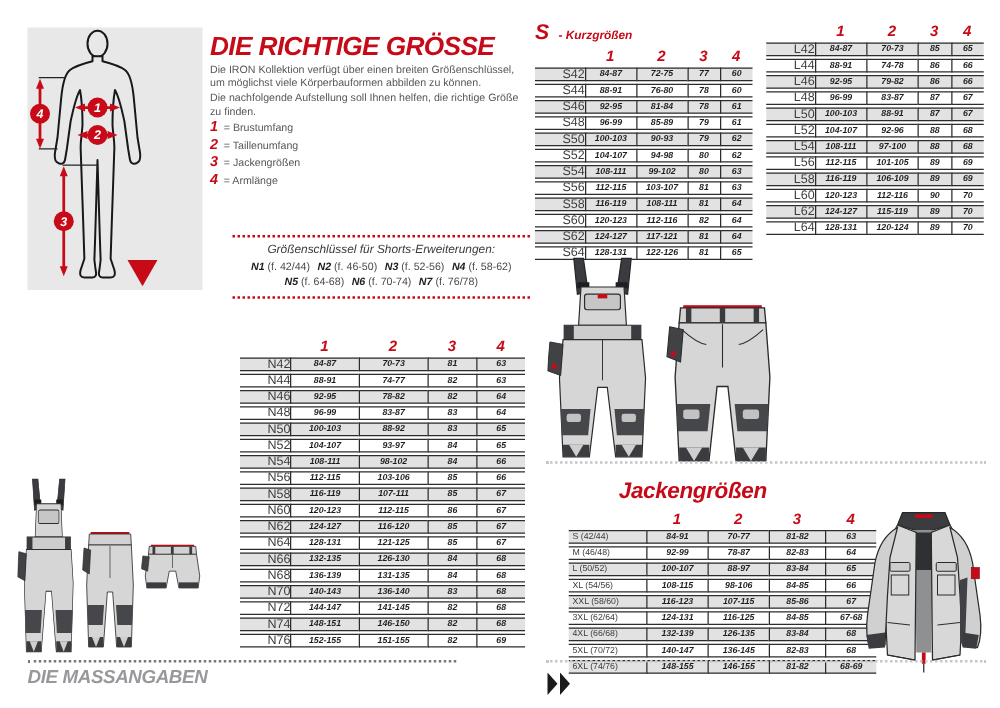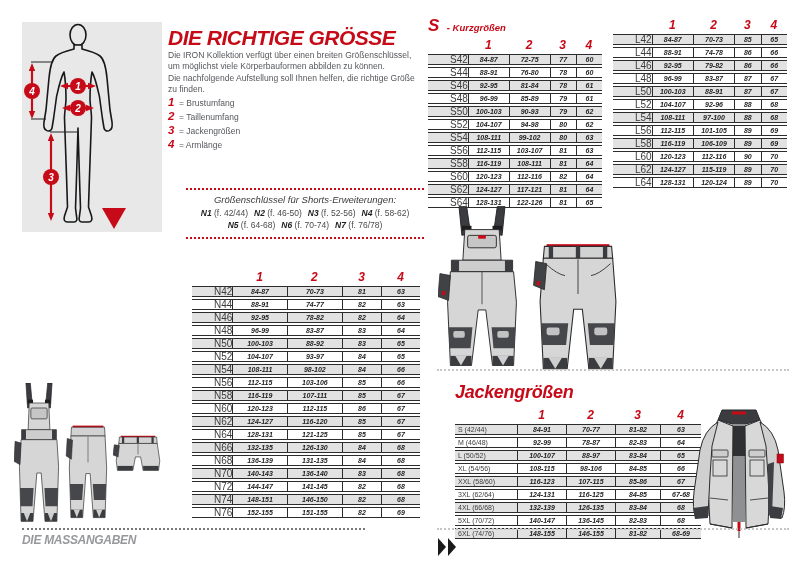--- a/index.html
+++ b/index.html
@@ -25,21 +25,21 @@
               border-bottom:2px dotted #c70a18;padding:4px 2px 5px 2px;text-align:center;}
   .shorts-title{font-size:9.5px;font-style:italic;font-weight:normal;color:#3a3a3a;margin-bottom:2px;}
   .shorts-entries{font-size:8.5px;color:#4a4a4a;line-height:1.45;}
   .shorts-entries .code{font-weight:bold;font-style:italic;color:#1f1f1f;}
   .shorts-entries .entry{margin:0 3px;white-space:nowrap;}
 
   
   .tbl-head{height:20px;white-space:nowrap;}
   .tbl-letter{color:#c70a18;font-weight:bold;font-style:italic;font-size:17px;}
   .tbl-suffix{color:#c70a18;font-weight:bold;font-style:italic;font-size:9.5px;margin-left:3px;}
-  .jacken-title{color:#c70a18;font-weight:bold;font-style:italic;font-size:18px;letter-spacing:-0.3px;}
+  .jacken-title{color:#c70a18;font-weight:bold;font-style:italic;font-size:18px;letter-spacing:-0.3px;margin-left:40px;}
 
   table.size-table{border-collapse:separate;border-spacing:0 2px;table-layout:fixed;}
   table.size-table th{border:none;background:transparent;color:#c70a18;font-weight:bold;
       font-style:italic;font-size:12px;text-align:center;height:13px;padding:0;}
   table.size-table td{height:9px;line-height:9px;padding:0;border-top:1px solid #2c2c2c;
       border-bottom:1px solid #2c2c2c;text-align:center;overflow:hidden;}
   table.size-table td+td{border-left:1px solid #2c2c2c;}
   table.size-table tbody tr:nth-child(odd) td{background:#e2e2e2;}
   table.size-table tbody tr:nth-child(even) td{background:#ffffff;}
   table.size-table td.lbl{font-size:10px;color:#3c3c3c;padding-left:22px;}
@@ -51,21 +51,21 @@
   #normal-block{left:192px;top:268px;width:228px;}
   #jacken-block{left:455px;top:382px;width:248px;}
   #jacken-block .tbl-wrap{margin-top:3px;}
 
   
   .dotline{height:0;border-top:2px dotted #c6c6c6;}
   #dot-mid{left:437px;top:369px;width:352px;}
   #dot-bottom-left{left:22px;top:528px;width:343px;border-top-color:#777;}
   #dot-bottom-right{left:437px;top:528px;width:352px;}
 
-  #footer-title{left:22px;top:533px;font-size:12px;font-weight:bold;font-style:italic;
+  #footer-title{left:22px;top:533px;font-size:15px;font-weight:bold;font-style:italic;
                 color:#97989b;letter-spacing:-0.3px;}
   #chevrons{left:436px;top:538px;width:24px;height:18px;}
 
   
   #overall-mid{left:438px;top:203px;width:88px;height:168px;}
   #trousers-mid{left:528px;top:242px;width:100px;height:130px;}
   #overall-small{left:14px;top:383px;width:50px;height:140px;}
   #trousers-small{left:64px;top:424px;width:48px;height:96px;}
   #shorts-small{left:113px;top:424px;width:50px;height:62px;}
   #jacket-illu{left:682px;top:406px;width:114px;height:140px;}

